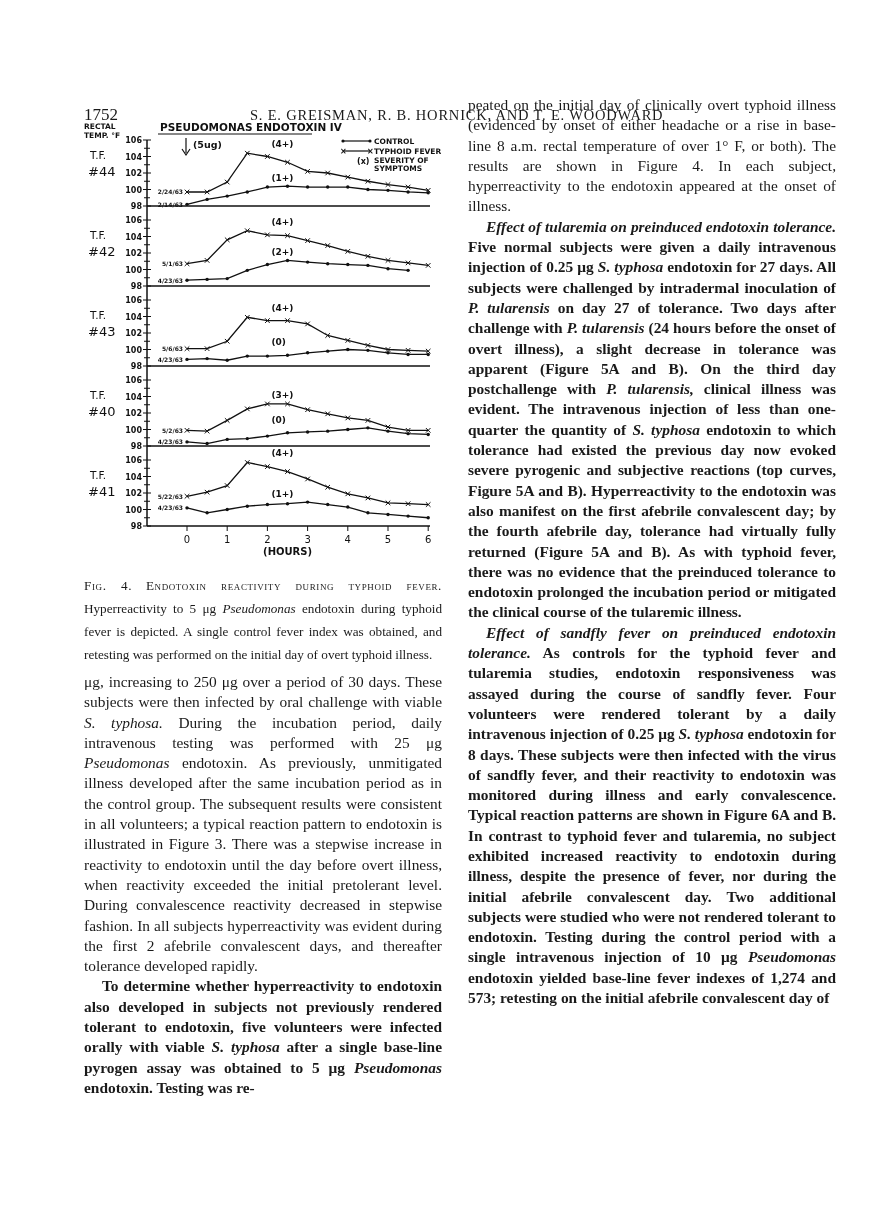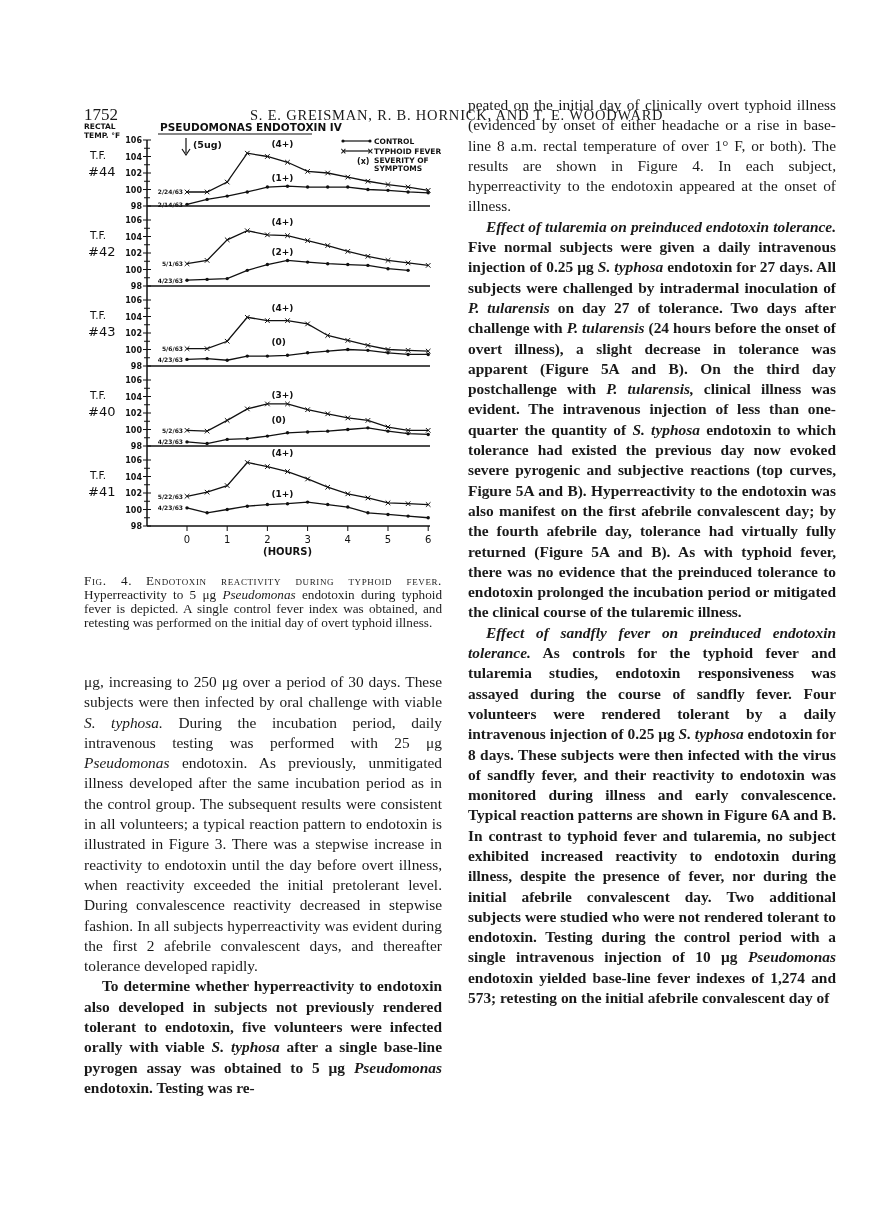--- a/index.html
+++ b/index.html
@@ -3,21 +3,21 @@
   <meta charset="utf-8">
   <style>
     html, body { margin: 0; padding: 0; background: #ffffff; }
     body { width: 890px; height: 1209px; position: relative; overflow: hidden;
            font-family: "Liberation Serif", "DejaVu Serif", serif; color: #1a1a1a; }
     .header { position: absolute; top: 88px; left: 84px; width: 752px; height: 24px; margin-top: 17px; }
     .page-number { position: absolute; left: 0; top: 0; font-size: 17px; }
     .running-head { position: absolute; left: 166px; top: 2px; font-size: 14.5px; letter-spacing: 0.8px; }
     .figure { position: absolute; left: 80px; top: 118px; width: 370px; height: 450px; }
     .figure svg { display: block; }
-    .caption { position: absolute; left: 84px; top: 574px; width: 358px; font-size: 13.2px; line-height: 14px; text-align: justify; }
+    .caption { position: absolute; left: 84px; top: 574px; width: 358px; font-size: 13.2px; line-height: 23px; text-align: justify; }
     .caption .fig-label { font-variant: small-caps; letter-spacing: 0.6px; }
     .caption .fig-title { font-variant: small-caps; letter-spacing: 0.6px; }
     .col { position: absolute; font-size: 15.4px; line-height: 20.3px; text-align: justify; }
     .col-left { left: 84px; top: 672px; width: 358px; }
     .col-right { left: 468px; top: 95px; width: 368px; }
     .col p { margin: 0; }
     .col p.indent { text-indent: 18px; font-weight: bold; }
     .col i, .caption i { font-style: italic; }
     .chart-text { font-family: "DejaVu Sans", sans-serif; font-weight: bold; fill: #111; }
   </style>

